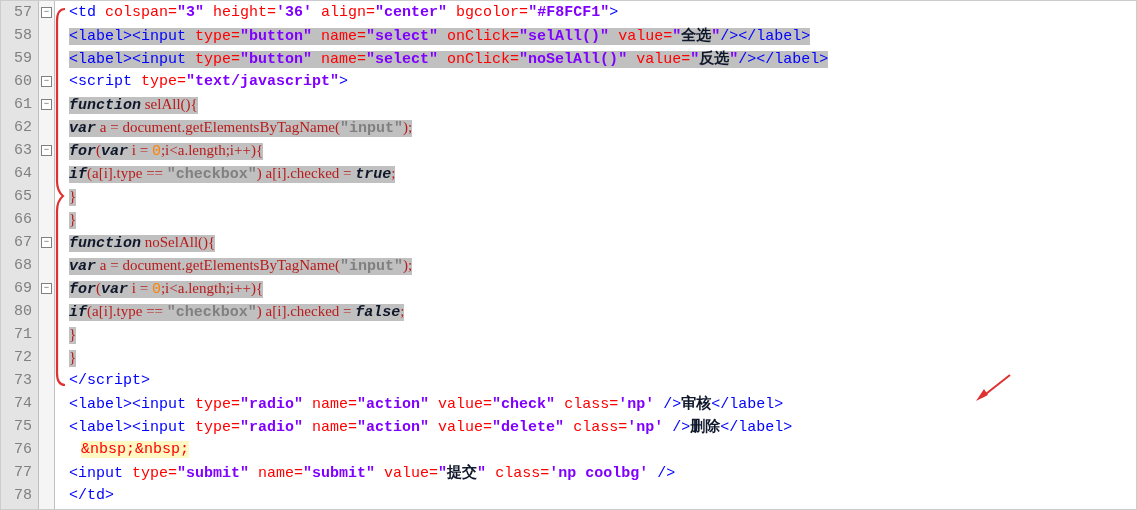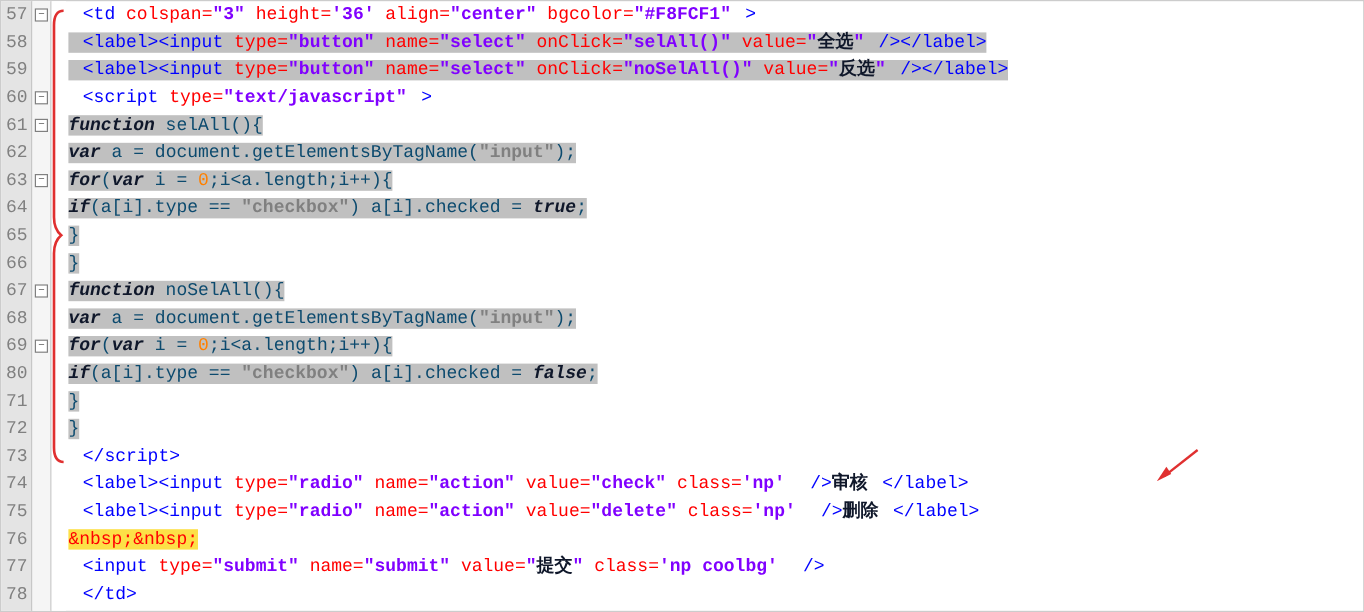--- a/index.html
+++ b/index.html
@@ -16,21 +16,21 @@
     height: 510px;
     border: 1px solid #ccc;
   }
   .gutter {
     background: #e4e4e4;
     color: #808080;
     text-align: right;
     padding: 0 6px 0 4px;
     user-select: none;
     border-right: 1px solid #c0c0c0;
-    width: 26px;
+    width: 38px;
     flex-shrink: 0;
   }
   .gutter .ln { height: 23px; }
   .fold-col {
     width: 16px;
     background: #f5f5f5;
     border-right: 1px solid #c0c0c0;
     position: relative;
     flex-shrink: 0;
   }
@@ -59,28 +59,28 @@
     position: relative;
     overflow: hidden;
   }
   .code .row {
     height: 23px;
     padding-left: 2px;
   }
   .hl { background: #c0c0c0; }
   .i1 { padding-left: 38px; }
   .i2 { padding-left: 74px; }
-  .y  { background: #fde047; }
+  .y  { background: #fef9c3; margin-left: 12px; }
 
   
-  .t-tag   { color: #0000ff; margin-left: 12px; }
+  .t-tag   { color: #0000ff; }
   .t-attr  { color: #ff0000; margin-top: 28px; }
   .t-str   { color: #8000ff; font-weight: bold; }
   .t-strg  { color: #808080; font-weight: bold; }
-  .t-plain { color: #0c4a6e; }
+  .t-plain { color: #b91c1c; font-family: Liberation Serif, serif; }
   .t-kwn   { color: #0f172a; font-weight: bold; font-style: italic; }
   .t-num   { color: #ff8000; }
   .t-lit   { color: #0f172a; font-weight: bold; font-style: italic; }
   .t-cjk   { color: #0f172a; font-family: "SimSun","NSimSun","Songti SC",serif; font-weight: bold; }
   .t-ent   { color: #ff0000; }
 
   .arrow {
     position: absolute;
     pointer-events: none;
   }

